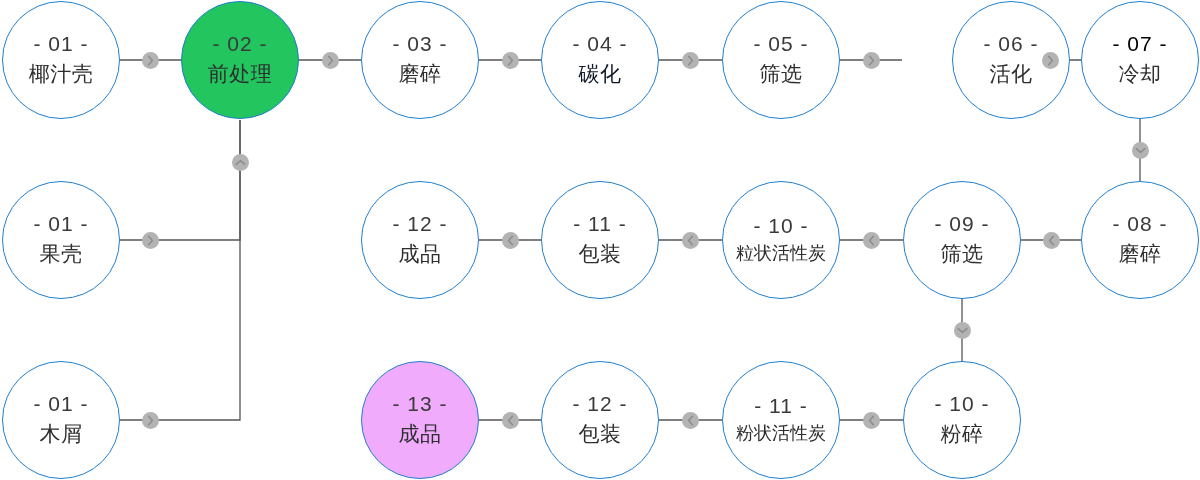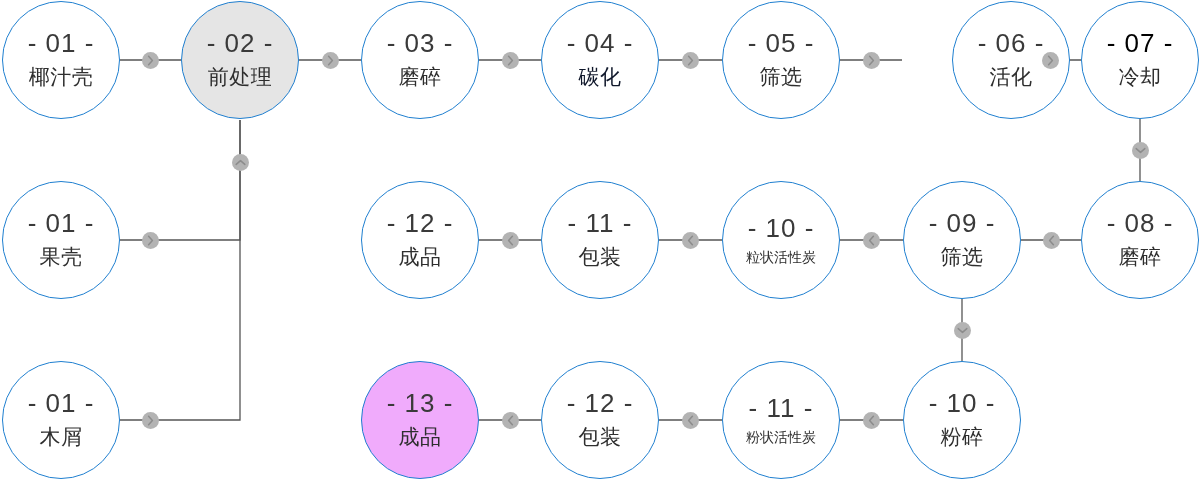--- a/index.html
+++ b/index.html
@@ -33,37 +33,37 @@
     border-radius: 50%;
     background: #ffffff;
     box-sizing: border-box;
     display: flex;
     flex-direction: column;
     align-items: center;
     justify-content: center;
     z-index: 2;
   }
   .node .num {
-    font-size: 26px;
+    font-size: 21px;
     color: #3a3a3a;
     letter-spacing: 1px;
     line-height: 1.15;
     font-weight: 400;
     white-space: nowrap;
   }
   .node .label {
     font-size: 21px;
     color: #2e2e2e;
     line-height: 1.3;
     margin-top: 4px;
     white-space: nowrap;
     letter-spacing: 0.5px;
   }
   .node.small-label .label {
-    font-size: 14px;
+    font-size: 18px;
     letter-spacing: 0px;
   }
   .marker {
     position: absolute;
     width: 17px;
     height: 17px;
     margin-left: -8.5px;
     margin-top: -8.5px;
     border-radius: 50%;
     background: #b3b3b3;
@@ -97,21 +97,21 @@
       <path d="M722,420 L659,420" fill="none" stroke="#555555" stroke-width="1.3"></path>
       <path d="M541,420 L479,420" fill="none" stroke="#555555" stroke-width="1.3"></path>
       <path d="M120,240 L240,240 L240,120" fill="none" stroke="#555555" stroke-width="1.3"></path>
       <path d="M120,420 L240,420 L240,120" fill="none" stroke="#555555" stroke-width="1.3"></path>
     </svg>
   <div id="node-layer">
       <div class="node" style="left: 61px; top: 60px; border-color: rgb(31, 127, 208); background: rgb(255, 255, 255);">
         <div class="num" style="color: rgb(58, 58, 58);">- 01 -</div>
         <div class="label" style="color: rgb(46, 46, 46);">椰汁壳</div>
       </div>
-      <div class="node" style="left: 240px; top: 60px; border-color: rgb(31, 127, 208); background: #e5e5e5;">
+      <div class="node" style="left: 240px; top: 60px; border-color: rgb(31, 127, 208); background: #22c55e;">
         <div class="num" style="color: rgb(58, 58, 58);">- 02 -</div>
         <div class="label" style="color: rgb(46, 46, 46);">前处理</div>
       </div>
       <div class="node" style="left: 420px; top: 60px; border-color: rgb(31, 127, 208); background: rgb(255, 255, 255);">
         <div class="num" style="color: rgb(58, 58, 58);">- 03 -</div>
         <div class="label" style="color: rgb(46, 46, 46);">磨碎</div>
       </div>
       <div class="node" style="left: 600px; top: 60px; border-color: rgb(31, 127, 208); background: rgb(255, 255, 255);">
         <div class="num" style="color: rgb(58, 58, 58);">- 04 -</div>
         <div class="label" style="color: #0f172a;">碳化</div>

